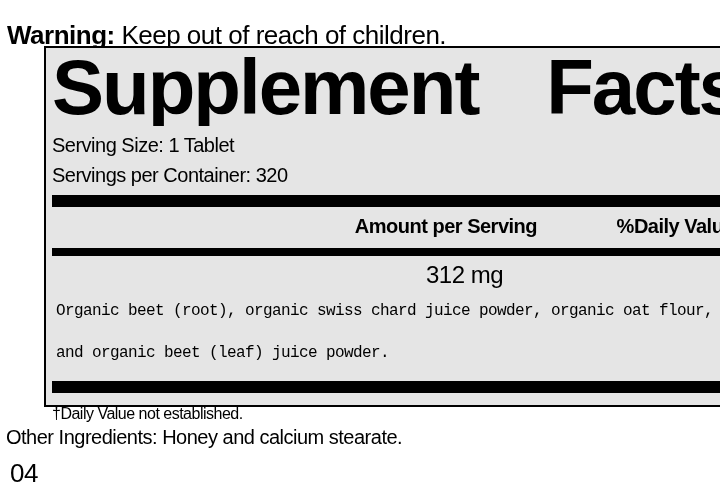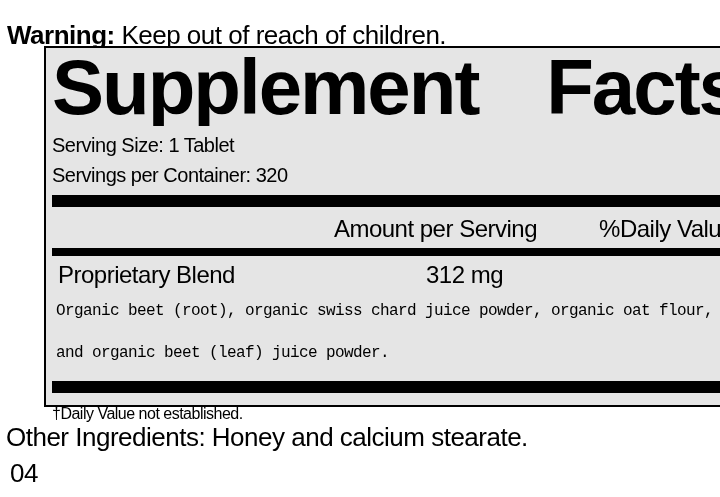--- a/index.html
+++ b/index.html
@@ -23,37 +23,37 @@
     letter-spacing:-2px; text-align:justify; text-align-last:justify;
     white-space:nowrap; overflow:hidden;
   }
   .serving { margin-top:4px; font-size:20px; line-height:30px; letter-spacing:-0.5px; }
   .rule { background:#000; width:100%; }
   .rule-thick { height:12px; margin-top:5px; }
   .rule-med   { height:8px; }
   .rule-foot  { height:12px; margin-top:7px; }
   .header-row { position:relative; height:41px; }
   .header-row .hdr {
-    position:absolute; top:8px; font-size:24px; font-weight:normal;
+    position:absolute; top:8px; font-size:20px; font-weight:bold;
     letter-spacing:-0.5px; white-space:nowrap;
   }
   .hdr-amount { right:203px; }
   .hdr-daily  { right:6px; }
   .blend-row { position:relative; height:28px; margin-top:6px;
     font-size:24px; line-height:26px; letter-spacing:-0.5px; }
   .blend-row .name   { position:absolute; left:6px; top:0; white-space:nowrap; }
   .blend-row .amount { position:absolute; left:374px; top:0; white-space:nowrap; }
   .blend-row .dv     { position:absolute; right:8px; top:0; white-space:nowrap; }
   .blend-desc {
     padding-left:4px; font-size:16px; line-height:42px; letter-spacing:-0.6px;font-family:Liberation Mono, monospace;
   }
   .footnote { margin-top:7px; font-size:16px; line-height:28px; letter-spacing:-0.5px; }
   .other-ingredients {
     position:absolute; left:6px; top:422px;
-    font-size:26px; line-height:30px; letter-spacing:-0.5px;
+    font-size:20px; line-height:30px; letter-spacing:-0.5px;
   }
   .page-number {
     position:absolute; left:10px; top:458px;
     font-size:26px; line-height:30px; letter-spacing:-0.5px;
   }
 </style>
 </head>
 <body>
 
 <div class="page">
@@ -75,21 +75,20 @@
     <div class="rule rule-thick"></div>
 
     <div class="header-row">
       <span class="hdr hdr-amount">Amount per Serving</span>
       <span class="hdr hdr-daily">%Daily Value</span>
     </div>
 
     <div class="rule rule-med"></div>
 
     <div class="blend-row">
-      <span class="name">Proprietary Blend</span>
       <span class="amount">312 mg</span>
       <span class="dv">†</span>
     </div>
 
     <div class="blend-desc">Organic beet (root), organic swiss chard juice powder, organic oat flour, and organic beet (leaf) juice powder.</div>
 
     <div class="rule rule-foot"></div>
 
     <div class="footnote">†Daily Value not established.</div>
 

